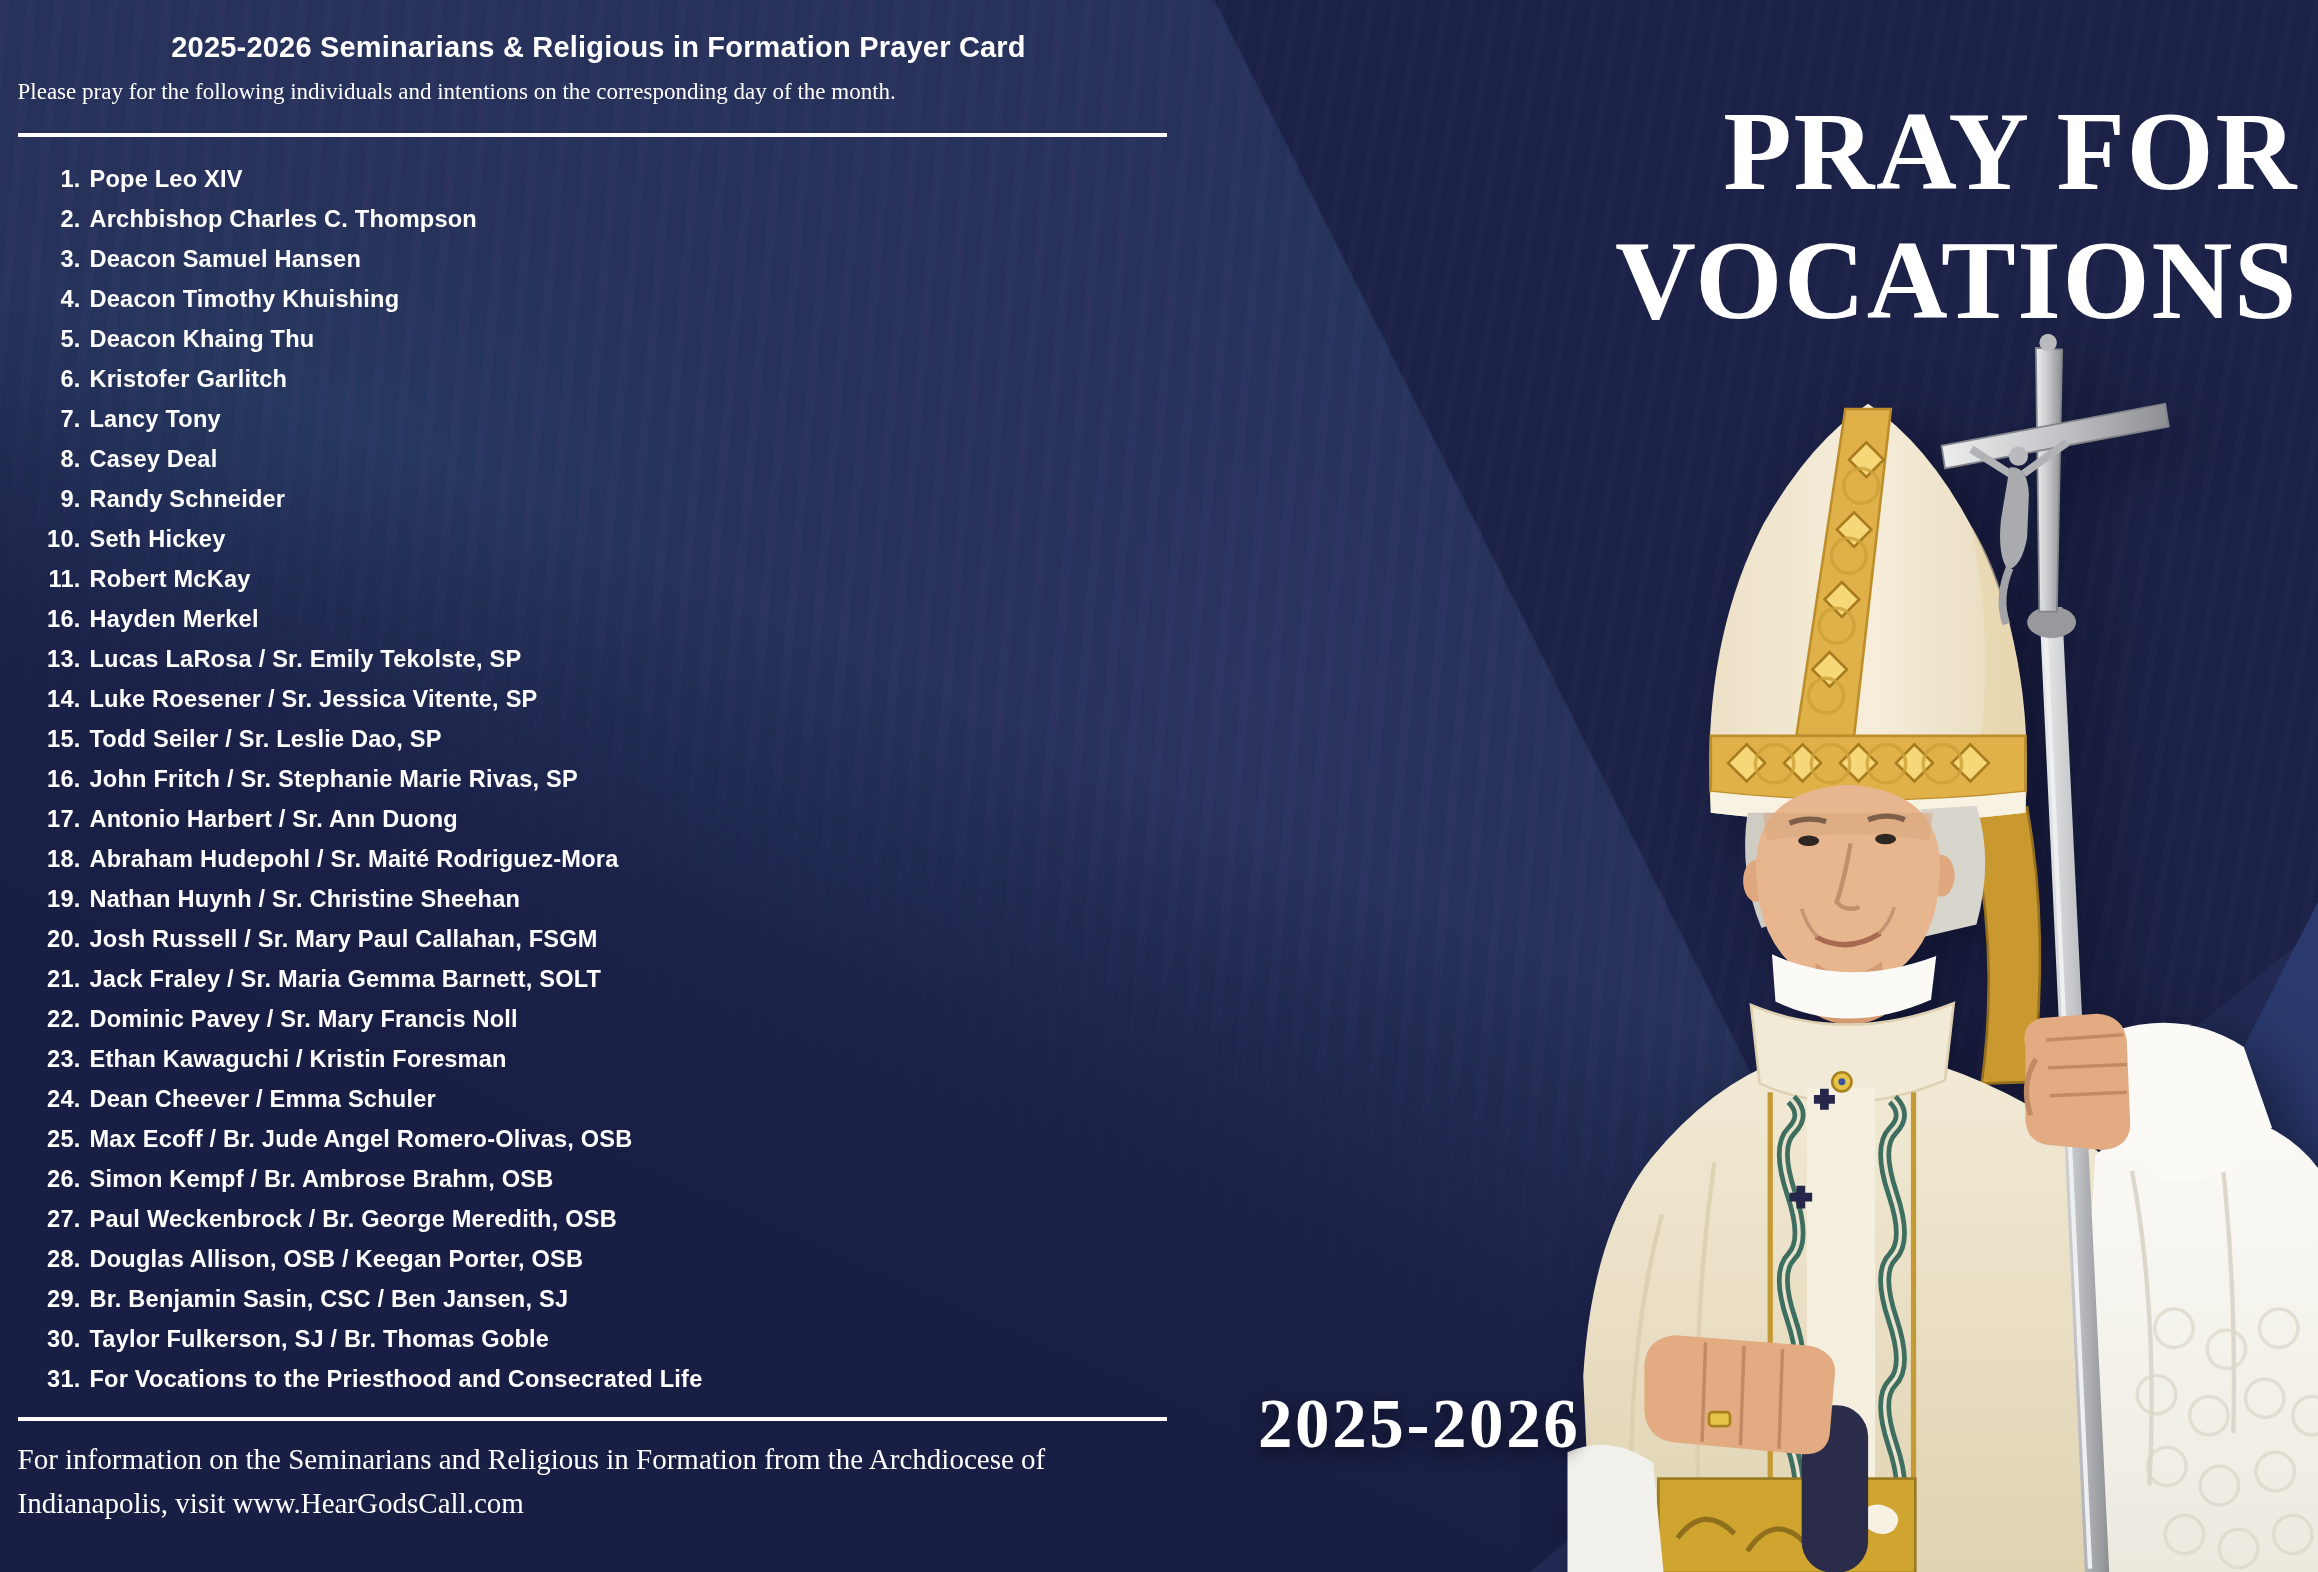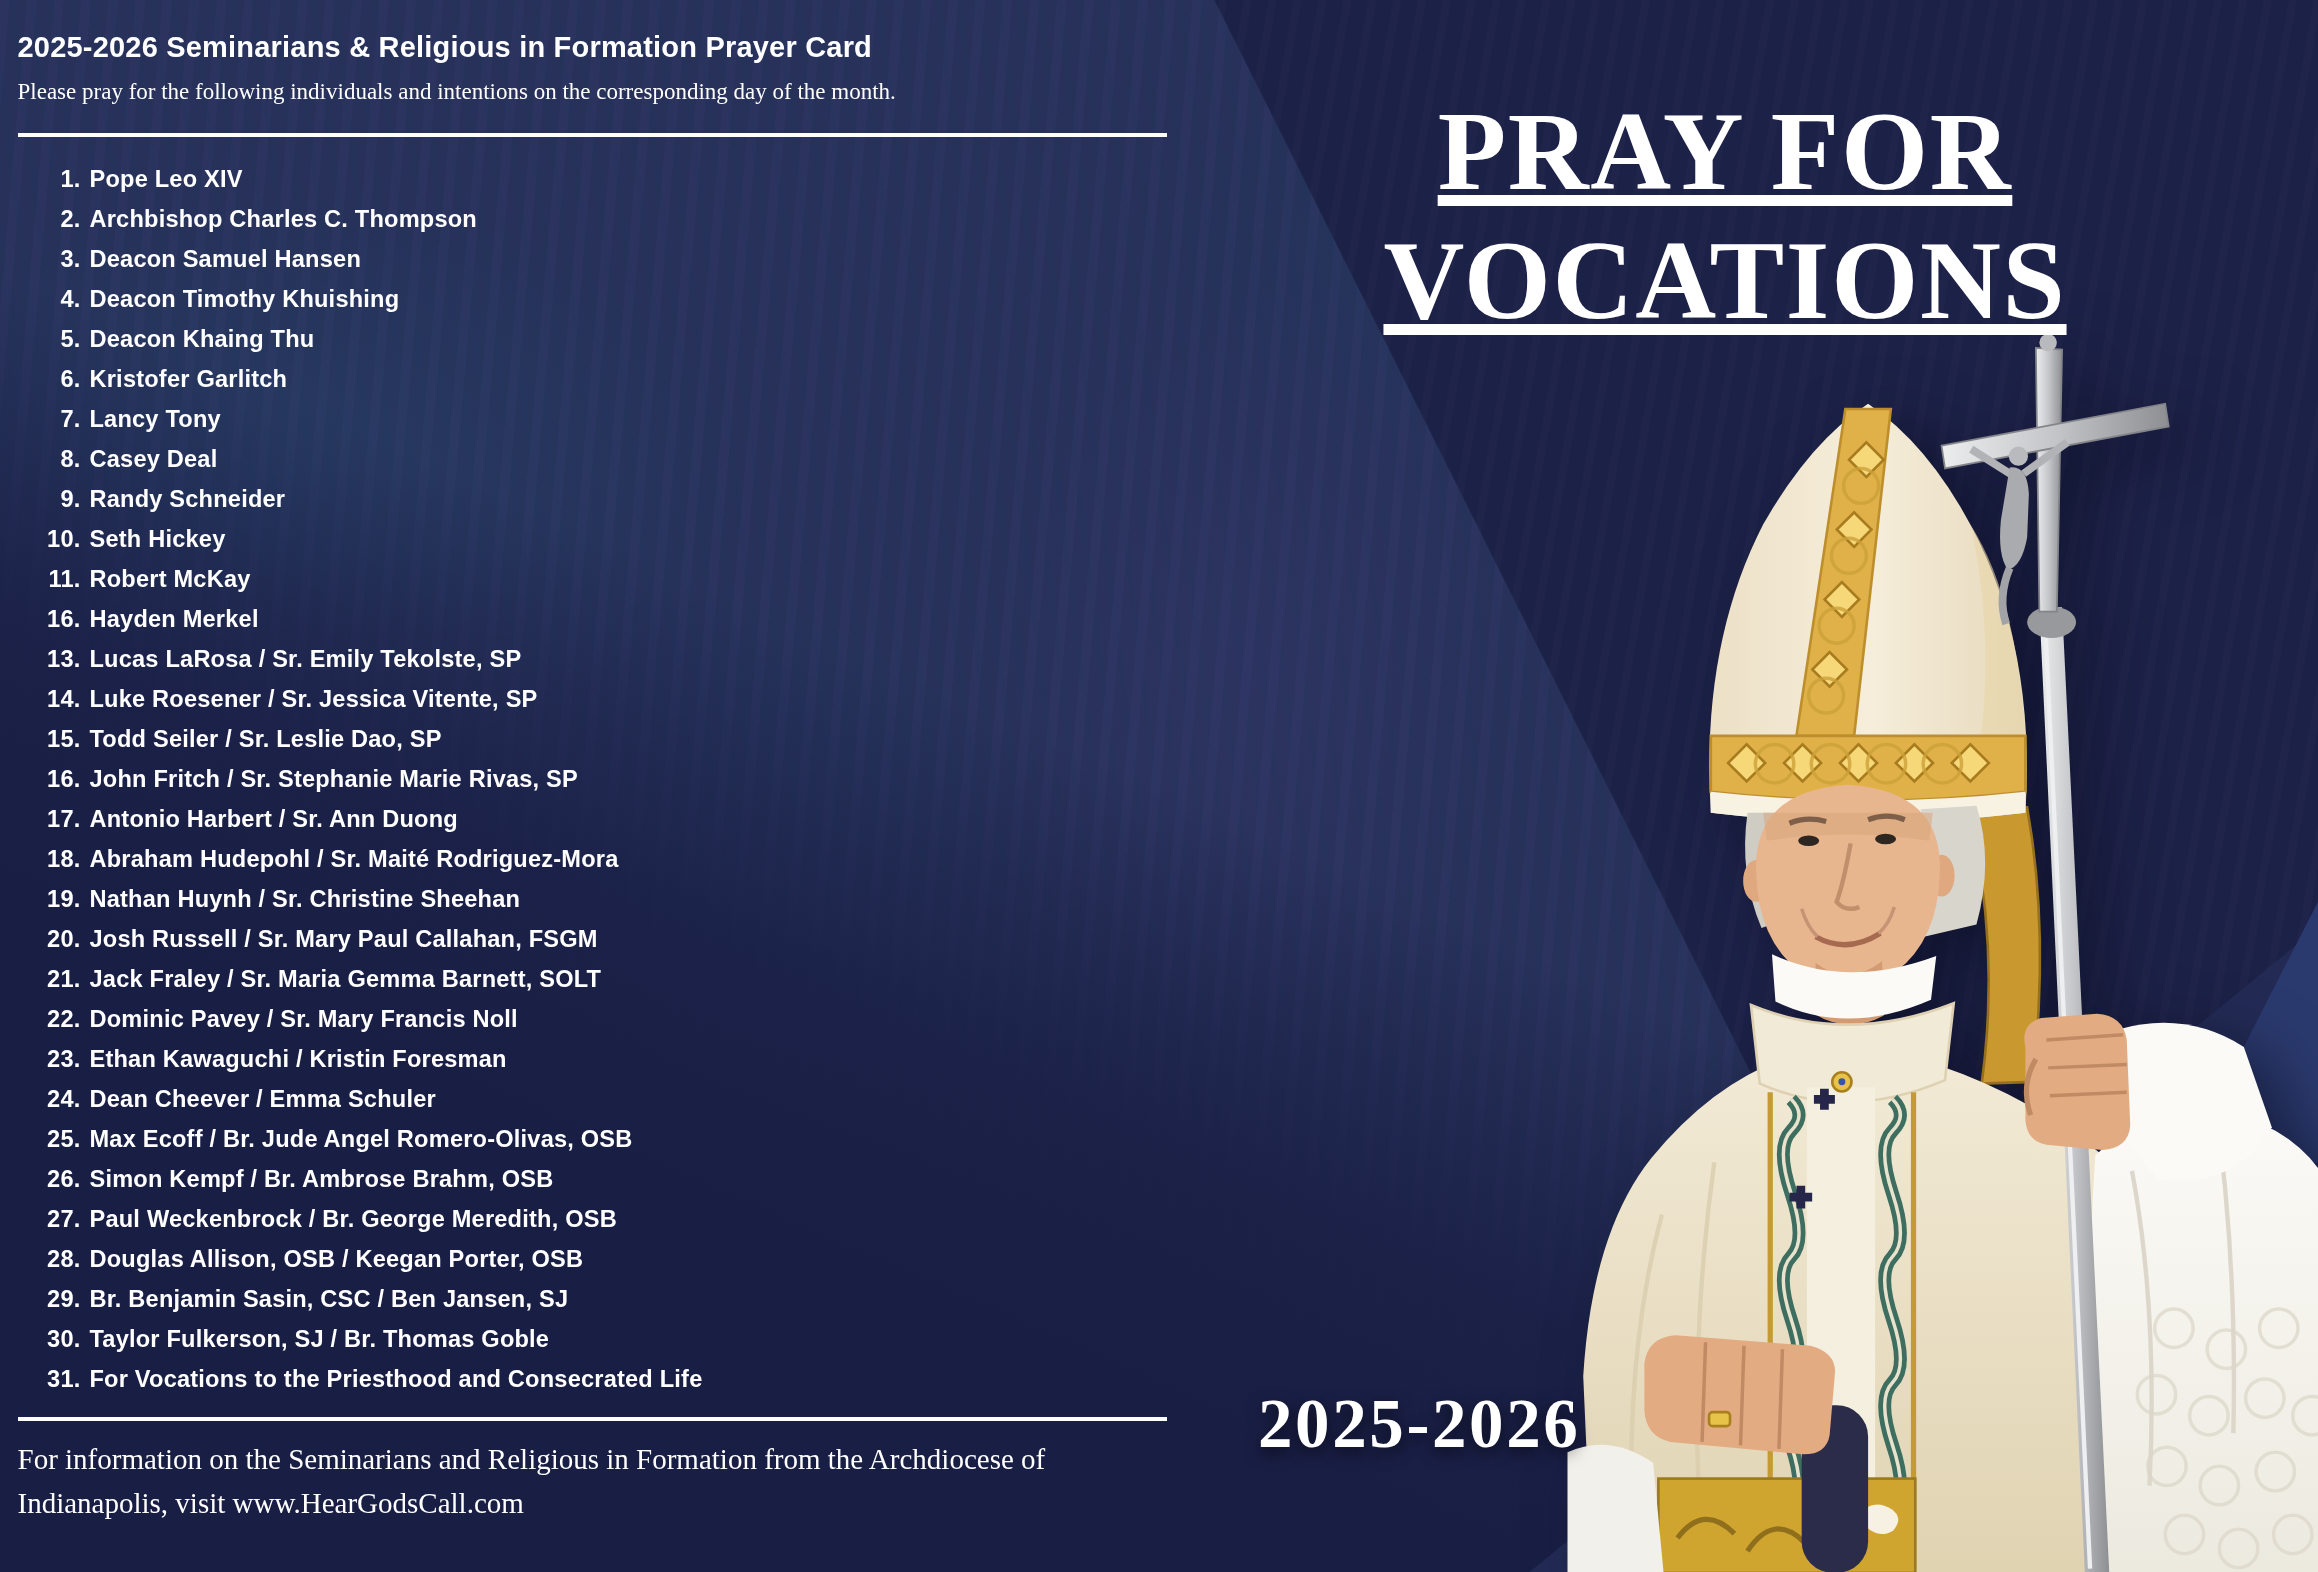--- a/index.html
+++ b/index.html
@@ -24,38 +24,38 @@
     clip-path:polygon(52.37% 0, 100% 0, 100% 100%, 86.28% 100%);
     background:
       repeating-linear-gradient(100deg, rgba(255,255,255,.015) 0 7.9px, transparent 7.9px 24.5px),
       #1c2147;
   }
   .bg-band{clip-path:polygon(65.9% 100%, 100% 58.9%, 100% 100%);background:#232b55;}
   .bg-corner{clip-path:polygon(94.2% 73.9%, 100% 57.2%, 100% 73.9%);background:#2b3a6e;}
   
   .left{position:absolute;left:17.5px;top:0;width:1162px;z-index:6;}
   .title{position:absolute;left:0;top:31px;width:1162px;
-         font-size:29px;font-weight:700;letter-spacing:0.2px;white-space:nowrap;}
+         font-size:29px;font-weight:700;letter-spacing:0.2px;white-space:nowrap;text-align:center;}
   .subtitle{position:absolute;left:0;top:79px;width:1162px;
             font-family:"Liberation Serif",serif;font-size:23px;white-space:nowrap;}
   .rule{position:absolute;left:0;width:1149px;height:3.5px;background:#fff;}
   .rule.top{top:133px;}
   .rule.bottom{top:1417px;}
   ol.plist{position:absolute;left:0;top:159px;margin:0;padding:0;list-style:none;}
   ol.plist li{display:flex;height:40px;align-items:center;
               font-size:23.6px;font-weight:700;letter-spacing:0.2px;white-space:nowrap;}
   ol.plist .num{display:inline-block;width:63px;text-align:right;flex:0 0 63px;}
   ol.plist .nm{margin-left:9px;}
   .footer{position:absolute;left:0;top:1437px;width:1162px;
           font-family:"Liberation Serif",serif;font-size:29px;line-height:44px;}
   .footer b{font-weight:400;}
   
-  .headline{position:absolute;left:1192px;top:87px;width:1066px;z-index:6;
-            text-align:center;font-family:"Liberation Serif",serif;font-weight:700;
-            font-size:112px;line-height:129px;letter-spacing:1.7px;text-decoration:underline;}
+  .headline{position:absolute;left:1232px;top:87px;width:1066px;z-index:6;
+            text-align:right;font-family:"Liberation Serif",serif;font-weight:700;
+            font-size:112px;line-height:129px;letter-spacing:1.7px;}
   .years{position:absolute;left:1258px;top:1385px;width:1057px;z-index:7;
          text-align:left;font-family:"Liberation Serif",serif;font-weight:700;
          font-size:69px;letter-spacing:2.6px;text-shadow:0 5.2px 15.7px rgba(0,0,0,.6);}
   
   .figure{position:absolute;left:1183px;top:0;width:1136px;height:1573px;z-index:5;
           filter:drop-shadow(26px 19px 31px rgba(8,10,28,.55));}
 </style>
 </head>
 <body>
 

